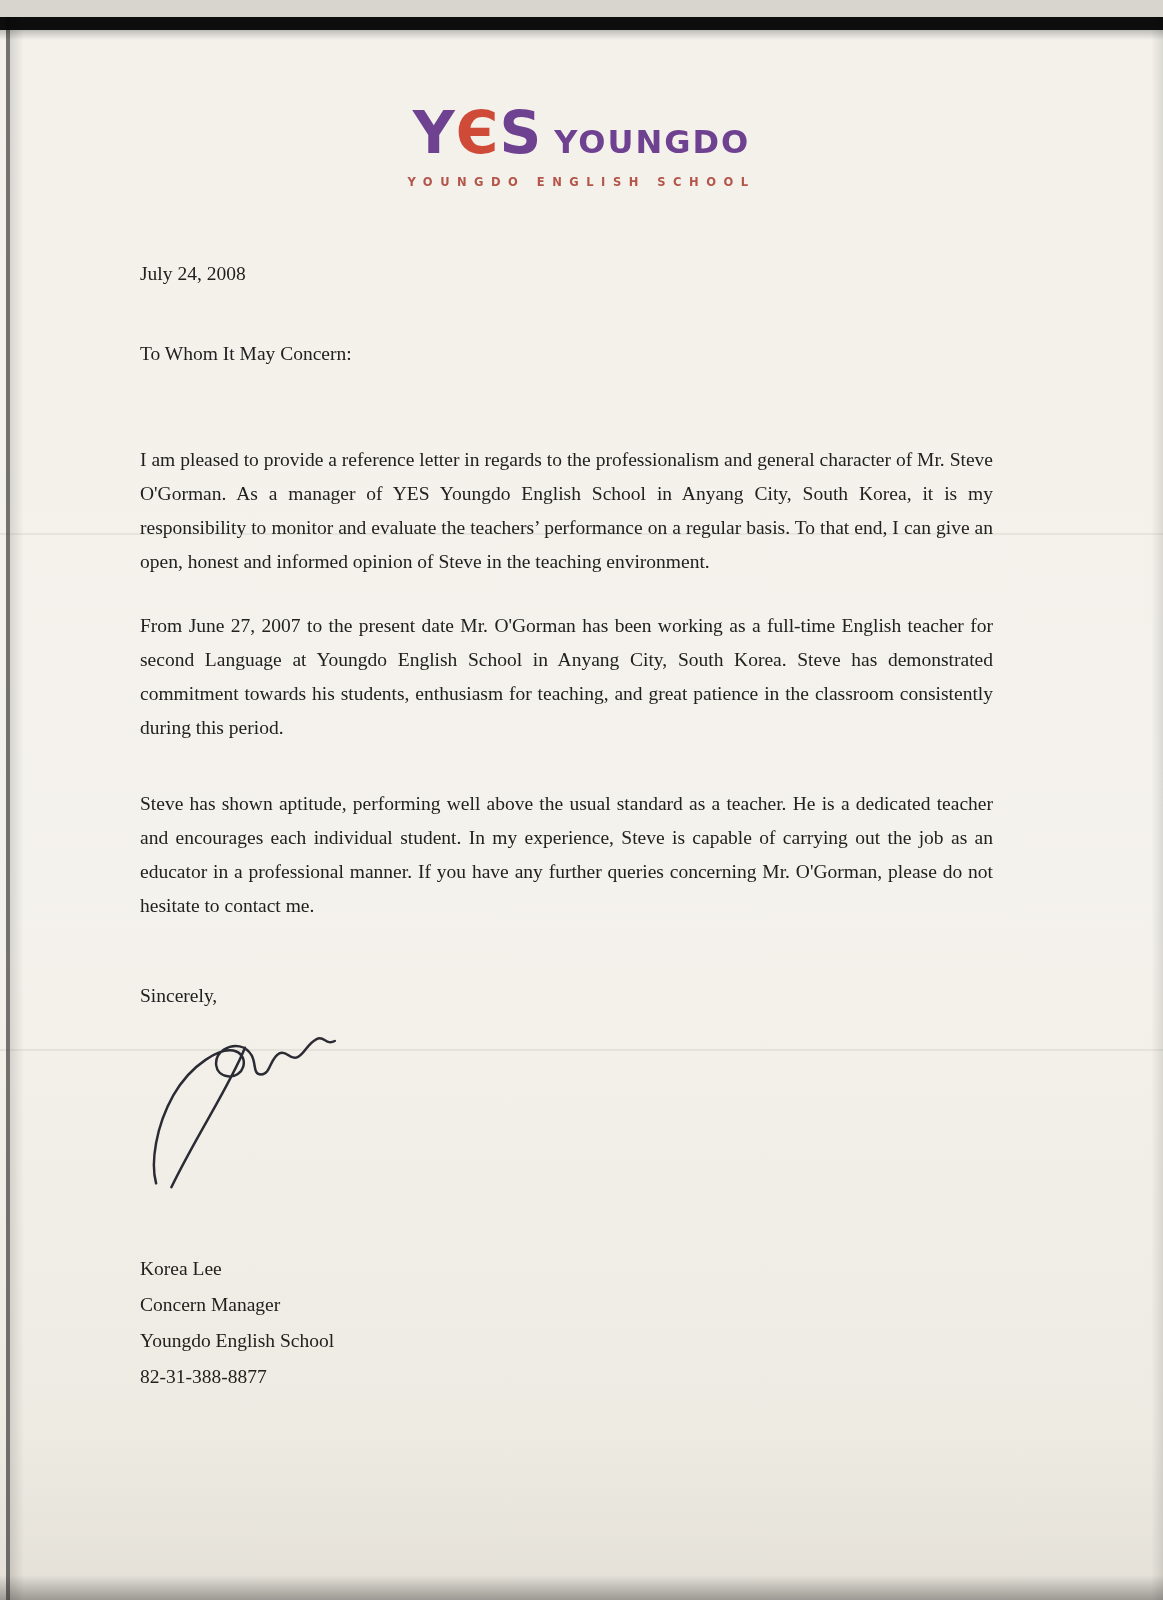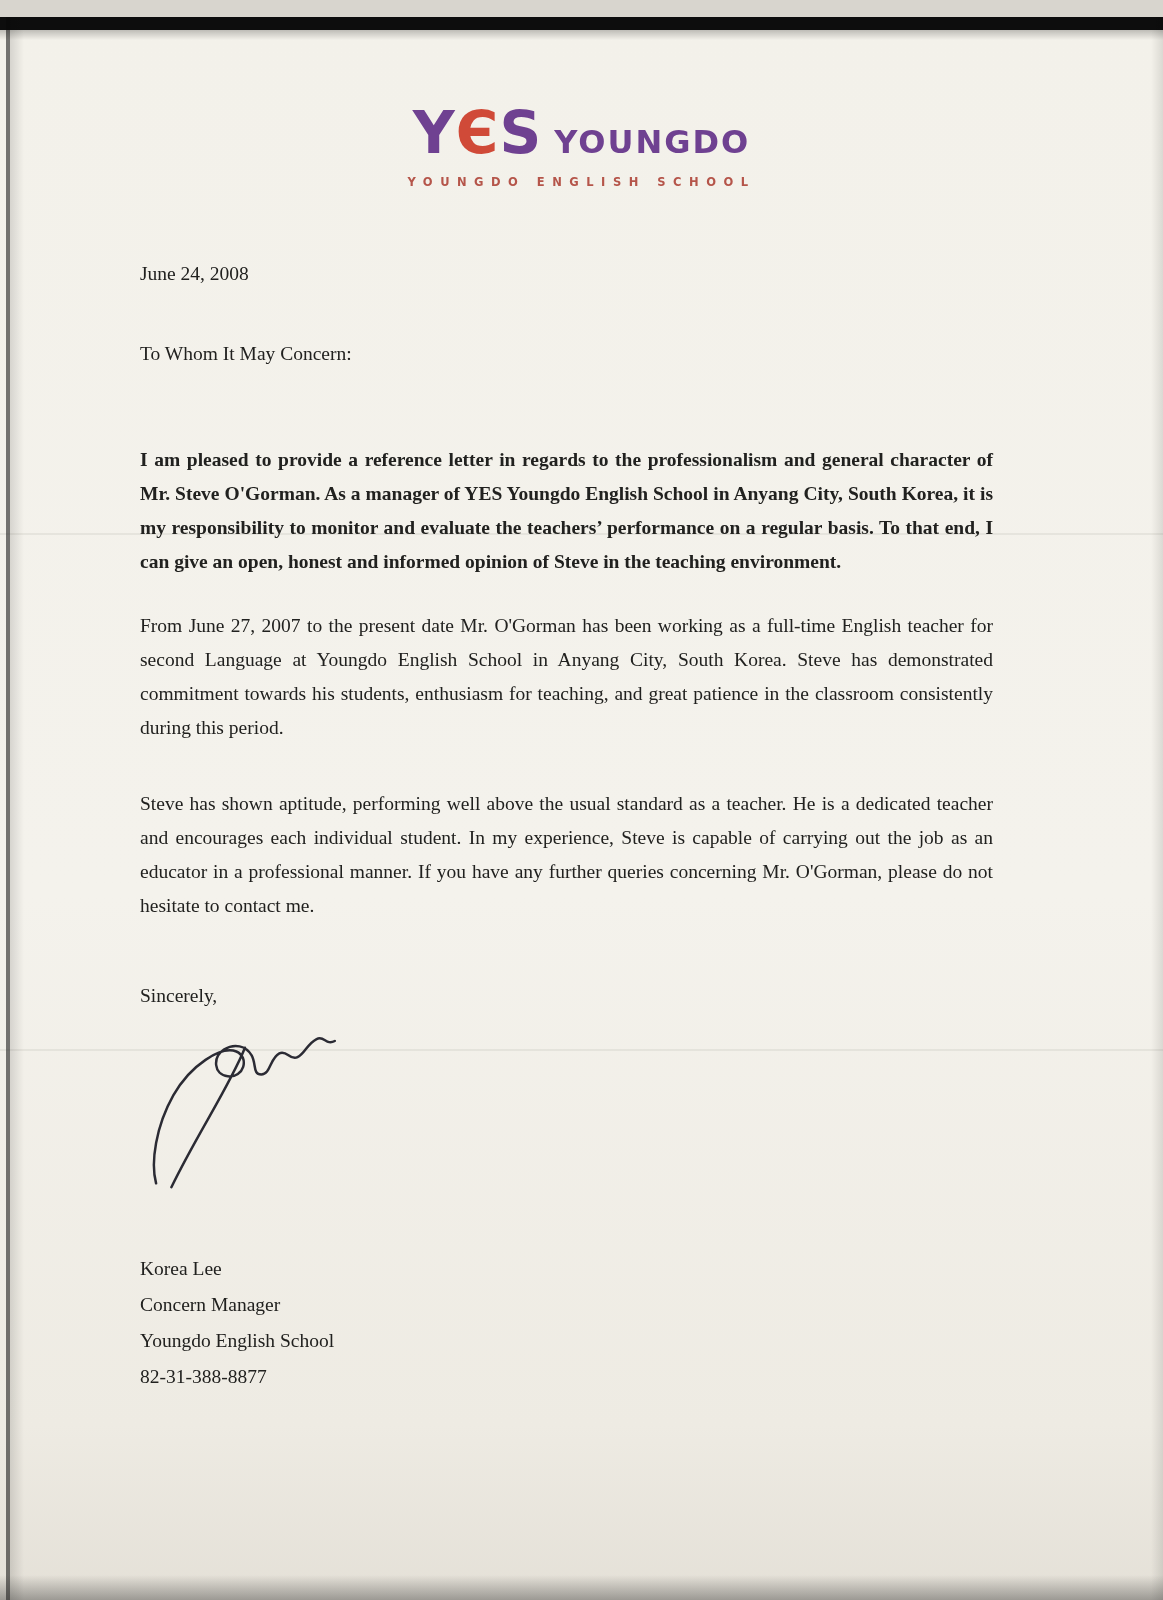--- a/index.html
+++ b/index.html
@@ -32,21 +32,21 @@
   .yes .e{color:#d04a38;}
   .brand{font-size:32px;color:#6f4191;letter-spacing:2px;}
   .tagline{margin-top:8px;font-family:"DejaVu Sans", sans-serif;font-size:11.5px;
     letter-spacing:7.5px;color:#b5554a;font-weight:bold;}
 
   
   .letterbody{padding:0 170px 0 140px;font-size:19.5px;line-height:34px;}
   .date{margin:68px 0 0 0;}
   .salutation{margin:46px 0 0 0;}
   .para{margin:0;text-align:justify;text-justify:inter-word;}
-  .para.p1{margin-top:72px;font-weight:bold;}
+  .para.p1{margin-top:72px;}
   .para.p2{margin-top:30px;}
   .para.p3{margin-top:42px;}
   .closing{margin:56px 0 0 0;}
   .signature{display:block;margin:6px 0 0 -12px;width:232px;height:172px;}
   .signature path{fill:none;stroke:#2b2b34;stroke-width:2.6;stroke-linecap:round;stroke-linejoin:round;}
   .sig-block{margin-top:60px;}
   .sig-block p{margin:0;line-height:36px;}
 </style>
 </head>
 <body>
@@ -63,21 +63,21 @@
 
   <header class="letterhead">
     <div class="logo-line">
       <span class="yes"><span class="y">Y</span><span class="e">Є</span><span class="s">S</span></span>
       <span class="brand">YOUNGDO</span>
     </div>
     <div class="tagline">YOUNGDO ENGLISH SCHOOL</div>
   </header>
 
   <div class="letterbody">
-    <p class="date">June 24, 2008</p>
+    <p class="date">July 24, 2008</p>
     <p class="salutation">To Whom It May Concern:</p>
 
     <p class="para p1">I am pleased to provide a reference letter in regards to the professionalism and general character of Mr. Steve O'Gorman. As a manager of YES Youngdo English School in Anyang City, South Korea, it is my responsibility to monitor and evaluate the teachers’ performance on a regular basis. To that end, I can give an open, honest and informed opinion of Steve in the teaching environment.</p>
     <p class="para p2">From June 27, 2007 to the present date Mr. O'Gorman has been working as a full-time English teacher for second Language at Youngdo English School in Anyang City, South Korea. Steve has demonstrated commitment towards his students, enthusiasm for teaching, and great patience in the classroom consistently during this period.</p>
     <p class="para p3">Steve has shown aptitude, performing well above the usual standard as a teacher. He is a dedicated teacher and encourages each individual student. In my experience, Steve is capable of carrying out the job as an educator in a professional manner. If you have any further queries concerning Mr. O'Gorman, please do not hesitate to contact me.</p>
 
     <p class="closing">Sincerely,</p>
 
     <svg class="signature" viewBox="0 0 240 180" aria-hidden="true">
       <path d="M28 172 C 22 150, 28 112, 46 80

